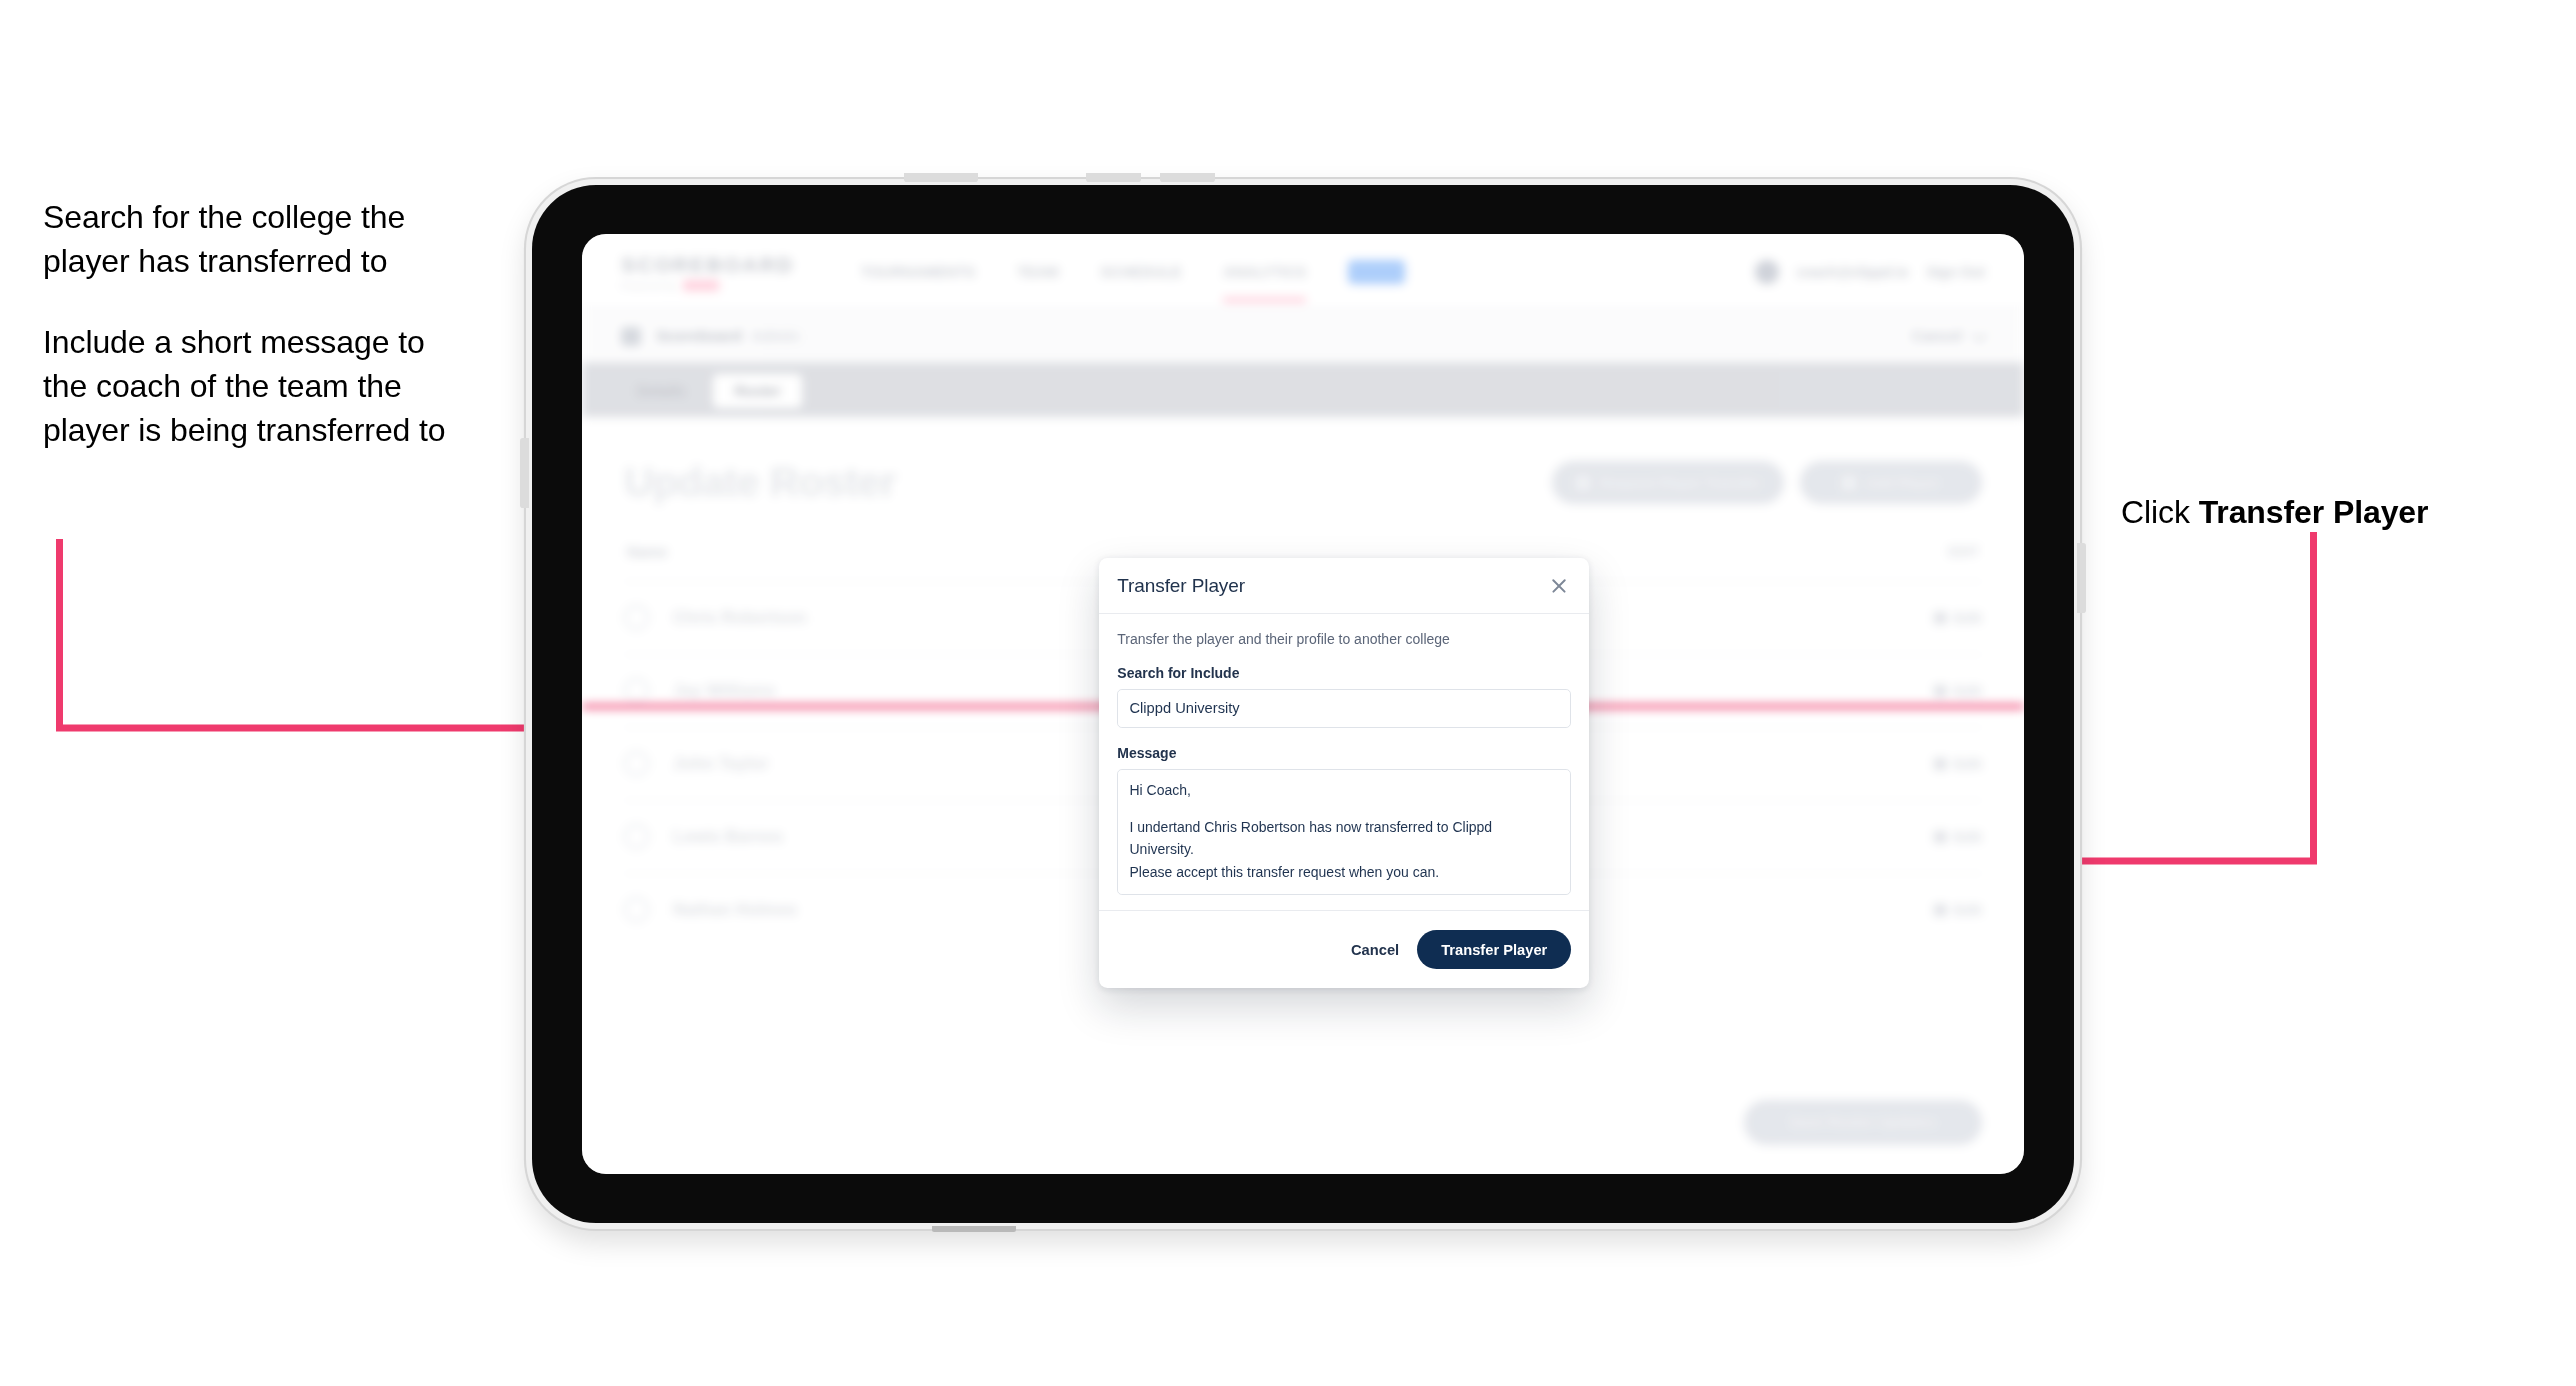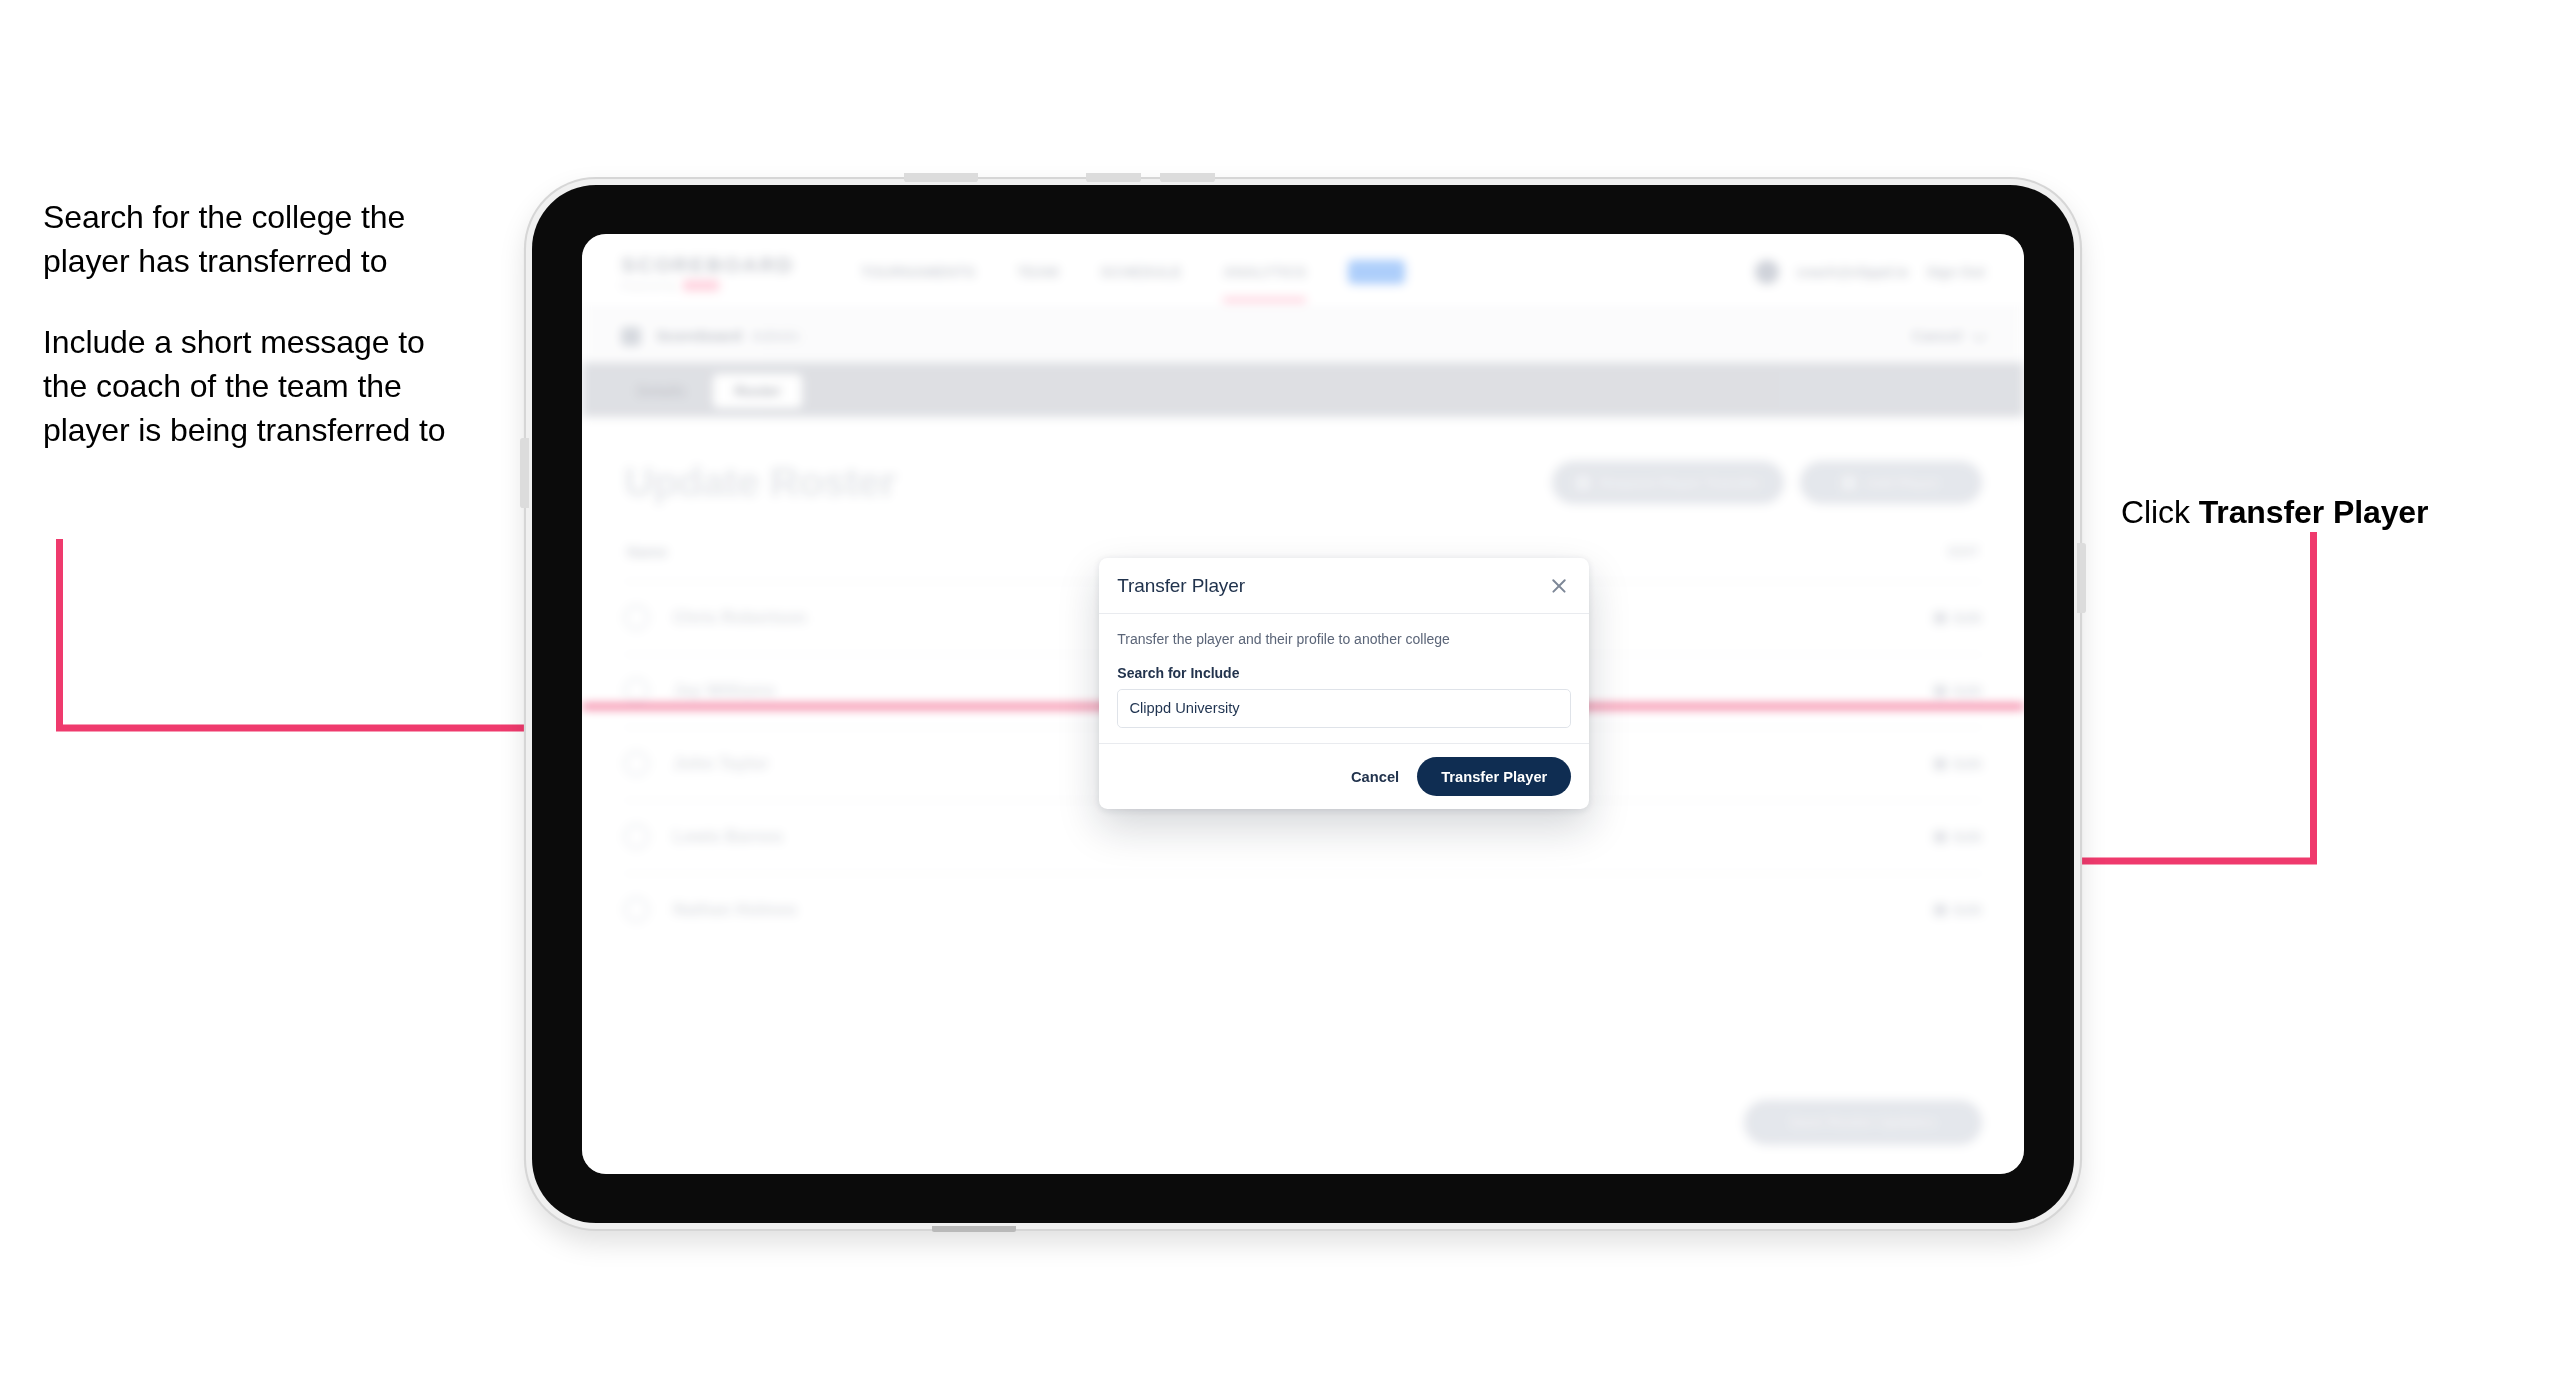--- a/index.html
+++ b/index.html
@@ -171,21 +171,21 @@
   #message-block { margin-top: 17.5px; }
   .text-area {
     width: 100%; min-height: 126px; border: 0.7px solid #dfe3e9; border-radius: 4.9px;
     padding: 9px 11.2px; font-size: 14px; color:#1f3350; line-height: 1.62;
     background:#fff;
   }
   .ta-line { display:block; }
   .ta-gap { display:block; height: 14px; }
   #modal-footer {
     display:flex; align-items:center; justify-content:flex-end; gap: 18px;
-    padding: 13px 18px; border-top: 0.7px solid #e9ebef;
+    padding: 19px 18px; border-top: 0.7px solid #e9ebef;
   }
   #cancel-btn { font-size: 14.7px; color:#22334d; font-weight:600; cursor:pointer; background:none;border:none; font-family:"Liberation Sans",sans-serif;}
   #transfer-btn {
     background:#0f2d52; color:#ffffff; border:none; border-radius: 699px;
     height: 39px; padding: 0 24px; font-size: 14.7px; font-weight: 600; cursor:pointer;
     font-family:"Liberation Sans", sans-serif;
   }
 </style>
 </head>
 <body>
@@ -335,20 +335,29 @@
             </div>
 
             <div id="modal-body">
               <div id="modal-subtitle">Transfer the player and their profile to another college</div>
 
               <div>
                 <div class="field-label">Search for Include</div>
                 <div class="text-input" placeholder="Search for College">Clippd University</div>
               </div>
 
+              <div id="message-block">
+                <div class="field-label">Message</div>
+                <div class="text-area">
+                  <span class="ta-line">Hi Coach,</span>
+                  <span class="ta-gap"></span>
+                  <span class="ta-line">I undertand Chris Robertson has now transferred to Clippd University.</span>
+                  <span class="ta-line">Please accept this transfer request when you can.</span>
+                </div>
+              </div>
             </div>
 
             <div id="modal-footer">
               <button id="cancel-btn">Cancel</button>
               <button id="transfer-btn">Transfer Player</button>
             </div>
 
           </div>
         </div>
 

